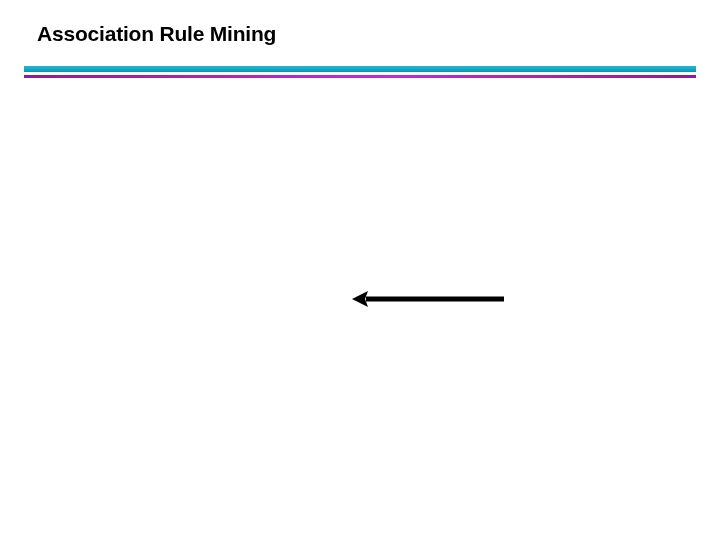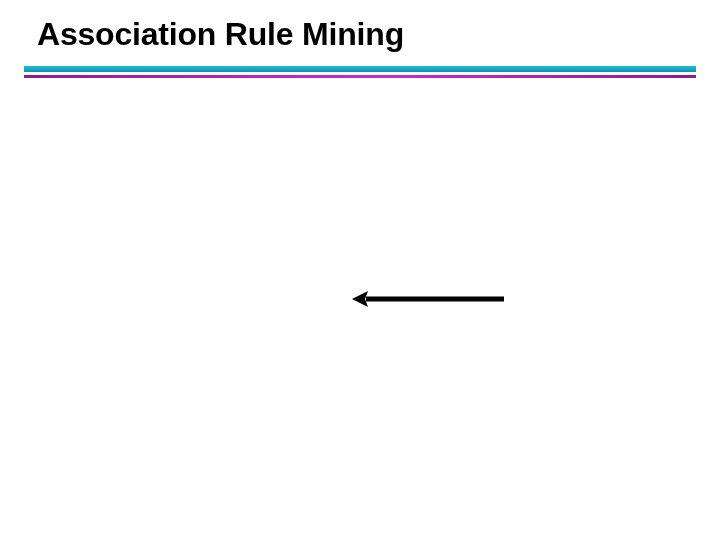--- a/index.html
+++ b/index.html
@@ -11,21 +11,21 @@
       width: 720px;
       height: 540px;
       position: relative;
       overflow: hidden;
       font-family: "Liberation Sans", sans-serif;
     }
     .slide-title {
       position: absolute;
       left: 37px;
       top: 14px;
-      font-size: 32px;
+      font-size: 21px;
       font-weight: bold;
       color: #000000;
       letter-spacing: -0.2px;
       white-space: nowrap;
       line-height: 40px;
     }
     .rule-cyan {
       position: absolute;
       left: 24px;
       top: 66px;

